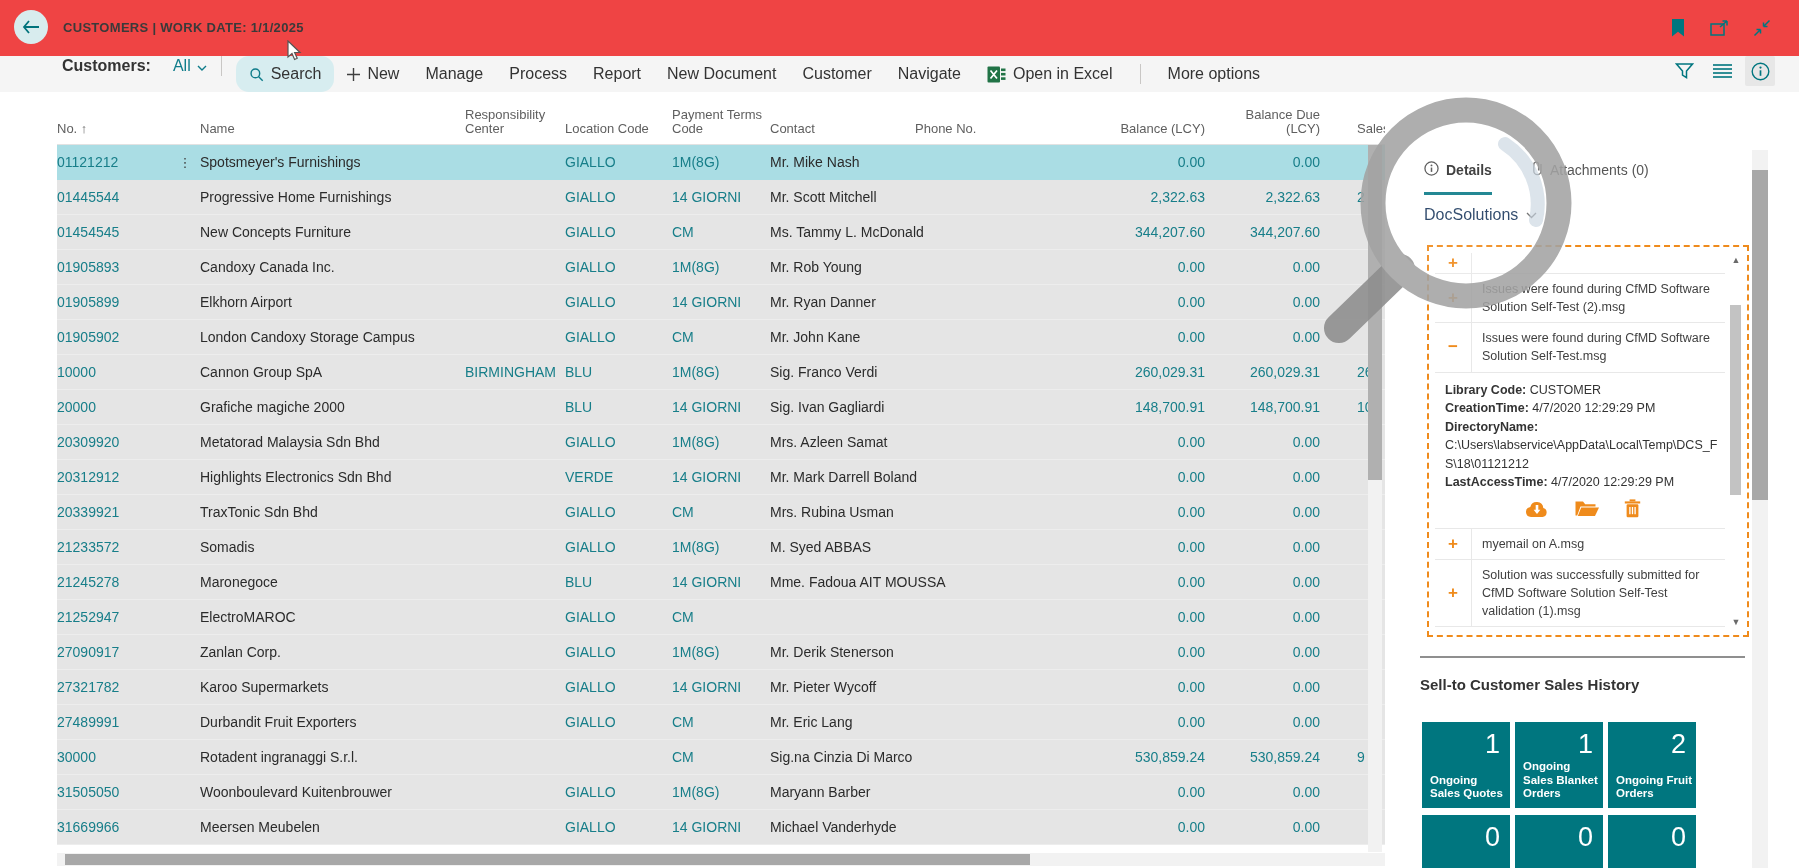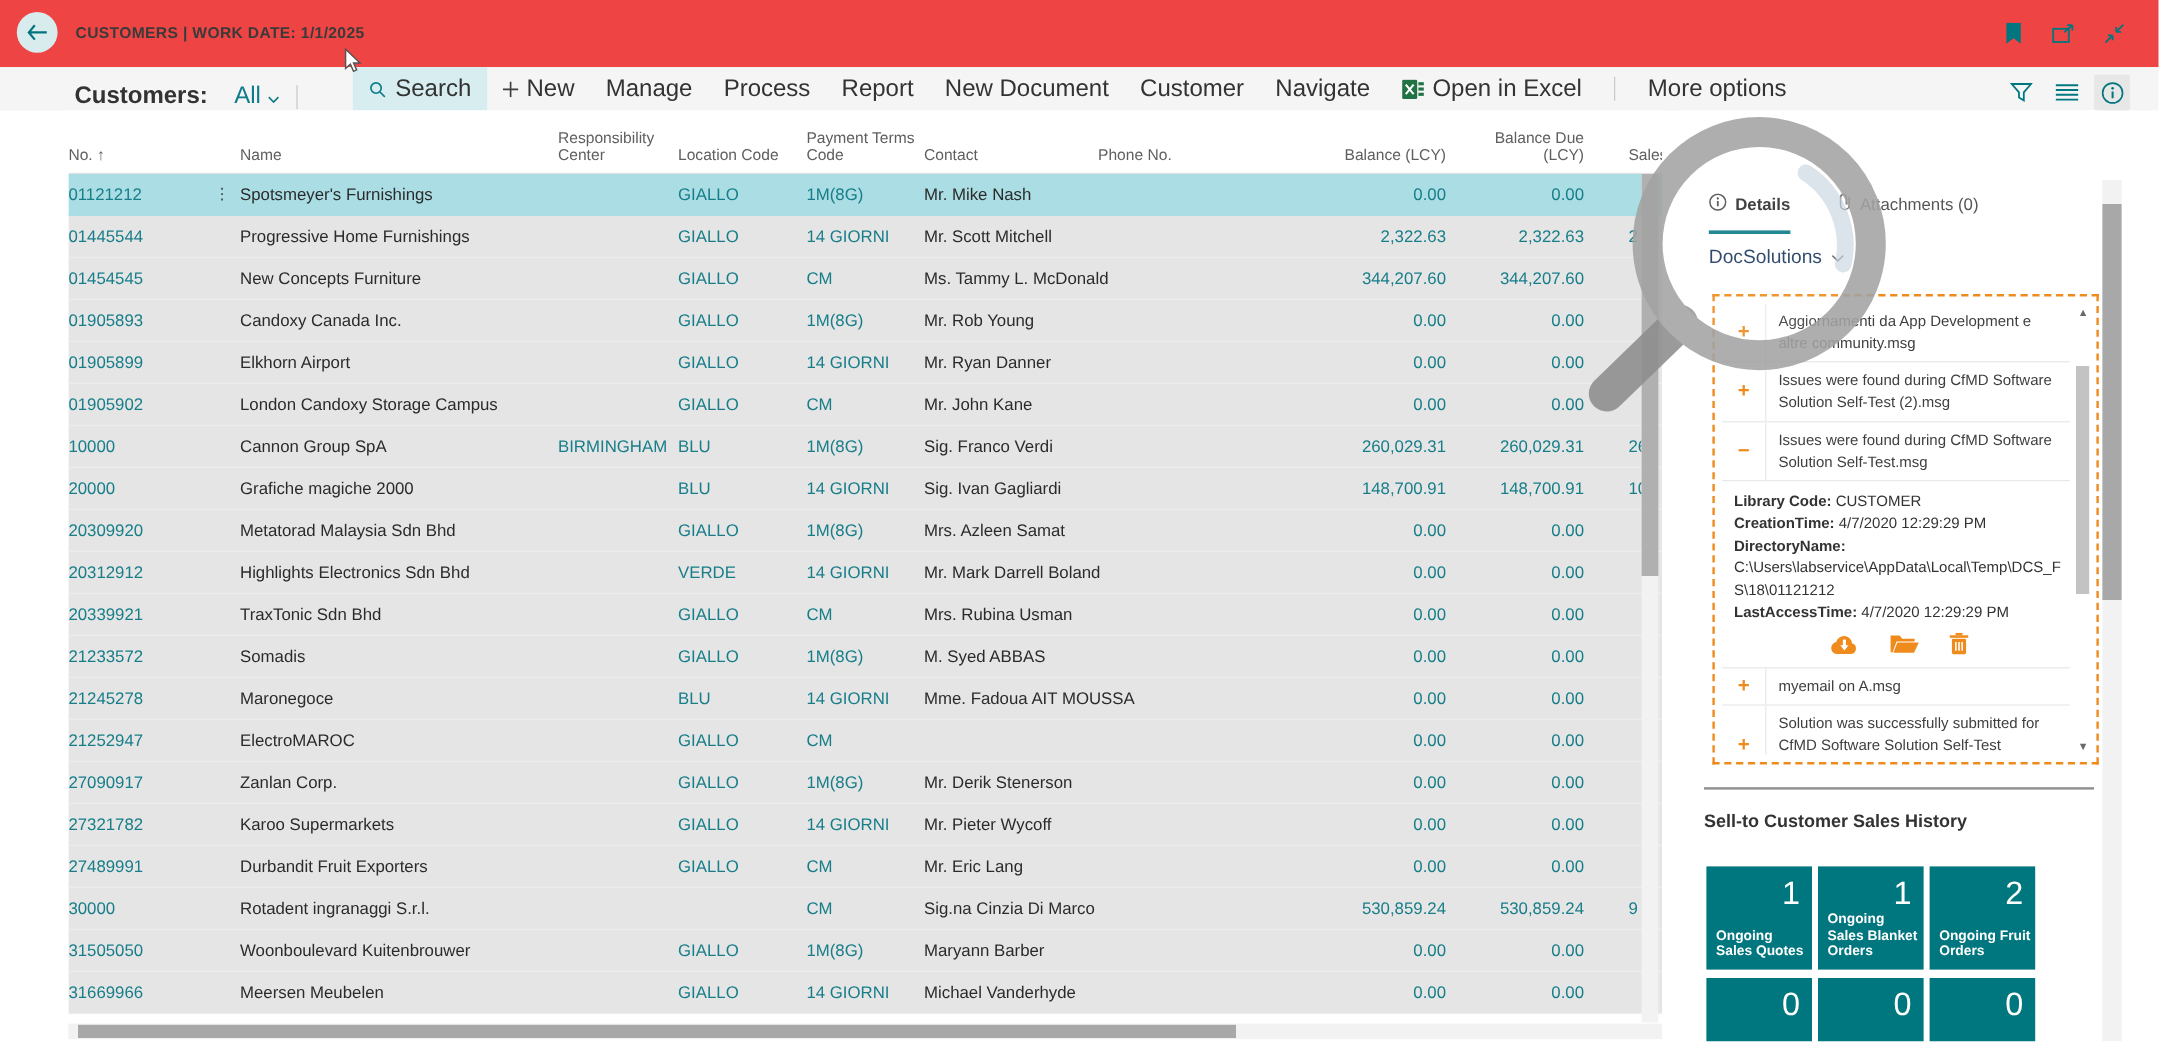--- a/index.html
+++ b/index.html
@@ -7,27 +7,27 @@
        font-family:"Liberation Sans","DejaVu Sans",sans-serif;color:#333;}
   
   #topbar{position:absolute;left:0;top:0;width:1799px;height:56px;background:#ef4444;}
   #back-btn{position:absolute;left:14px;top:10px;width:34px;height:34px;border-radius:50%;
             background:#d8ecee;display:flex;align-items:center;justify-content:center;cursor:pointer;}
   #page-title{position:absolute;left:63px;top:20px;font-size:13px;font-weight:700;color:#3a3a3a;letter-spacing:.3px;}
   #topbar-icons{position:absolute;right:27px;top:18px;display:flex;gap:22px;align-items:center;}
   .tb-icon{width:20px;height:20px;display:inline-flex;align-items:center;justify-content:center;cursor:pointer;}
   
   #actionbar{position:absolute;left:0;top:56px;width:1799px;height:36px;background:#f5f5f5;
-             display:flex;align-items:flex-end;font-size:20px;gap:32px;}
+             display:flex;align-items:flex-start;font-size:16px;}
   #ab-left{display:flex;align-items:center;padding-left:62px;}
   #list-caption{font-weight:700;color:#333;}
   #view-filter{display:flex;align-items:center;margin-left:22px;color:#0e7c8a;cursor:pointer;}
   #view-filter .chev{margin-left:6px;}
   .vdivider{width:1px;height:20px;background:#c9c7c5;margin:0 14px;}
-  .ab-item{display:flex;align-items:center;gap:7px;padding:0 13px;height:36px;color:#333;cursor:pointer;white-space:nowrap;}
+  .ab-item{display:flex;align-items:center;gap:7px;padding:0 13px;height:36px;color:#333;cursor:pointer;white-space:nowrap;border-radius:13px;}
   .ab-item.hl{background:#d7edf0;}
   .ab-item .ic{display:inline-flex;align-items:center;}
   #ab-right{margin-left:auto;display:flex;align-items:center;gap:8px;padding-right:24px;}
   .ab-ricon{width:30px;height:30px;display:flex;align-items:center;justify-content:center;cursor:pointer;border-radius:2px;}
   .ab-ricon.active{background:#e7e7e7;}
   
   #table-region{position:absolute;left:57px;top:92px;width:1328px;height:760px;overflow:hidden;background:#fff;}
   .tgrid{display:grid;grid-template-columns:113px 30px 265px 100px 107px 98px 145px 100px 200px 115px 60px;}
   #thead{height:52px;align-items:end;border-bottom:1px solid #e2e2e2;}
   .hcell{font-size:13px;color:#5f5f5f;line-height:1.12;padding-bottom:7px;cursor:pointer;}
@@ -517,21 +517,20 @@
     <div id="fb-section-title">
       <span>DocSolutions</span>
       <svg width="11" height="7" viewBox="0 0 11 7">
         <path d="M1 1 L5.5 5.5 L10 1" fill="none" stroke="#666" stroke-width="1.3"></path>
       </svg>
     </div>
     <div id="doc-box">
       <div id="doc-list">
           <div class="file-row">
             <div class="file-exp">+</div>
-            <div class="file-name">Aggiornamenti da App Development e altre community.msg</div>
           </div>
           <div class="file-row">
             <div class="file-exp">+</div>
             <div class="file-name">Issues were found during CfMD Software Solution Self-Test (2).msg</div>
           </div>
           <div class="file-row">
             <div class="file-exp">−</div>
             <div class="file-name">Issues were found during CfMD Software Solution Self-Test.msg</div>
           </div>
           <div class="file-details">

